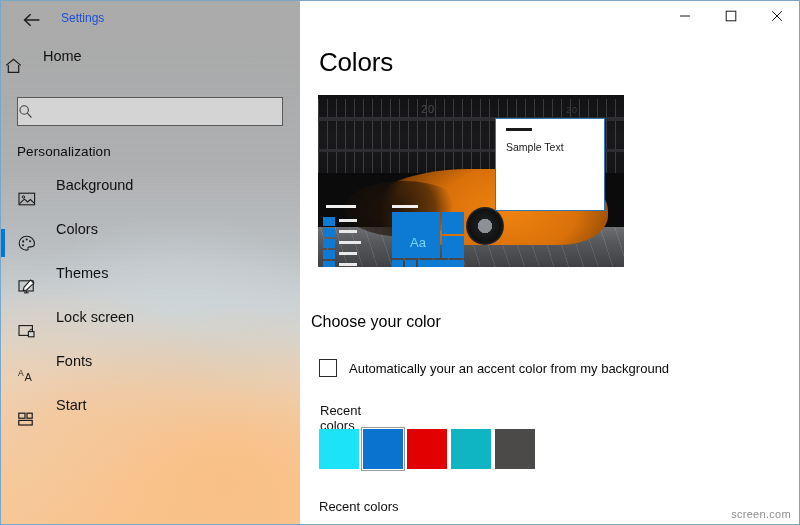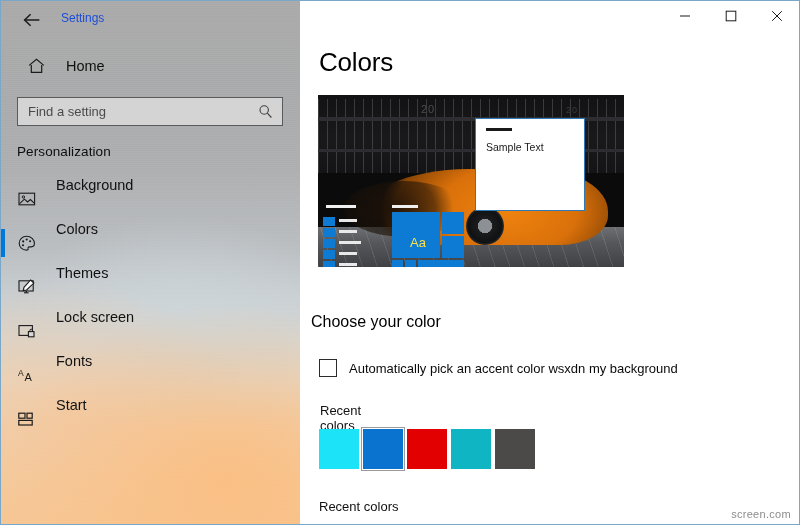--- a/index.html
+++ b/index.html
@@ -65,22 +65,22 @@
     left: 60px; top: 7px;
     font-size: 12px;
     color: #1d4ed8;
     line-height: 20px;
   }
 
   .home-row {
     position: absolute;
     left: 0; top: 47px;
     width: 285px; height: 36px;
-    display: flex; align-items: center;
-    padding-left: 27px;
+    display: flex; 
+    padding-left: 4px;
   }
   .home-icon { width: 22px; display:flex; align-items:center; }
   .home-label {
     font-size: 14.5px;
     color: #111111;
     margin-left: 16px;
   }
 
   .search-box {
     position: absolute;
@@ -222,26 +222,26 @@
   }
   .pv-rail-line {
     position:absolute; width: 18px; height: 3px; background: #e9e9e9;
   }
   .pv-rail-top { position:absolute; left:3px; top:0; width:30px; height:3px; background:#f0f0f0; }
   .pv-tilepanel { position:absolute; left: 69px; top: 0; }
   .pv-tile-top { position:absolute; left: 0; top: 0; width: 26px; height: 3px; background:#f0f0f0; }
   .pv-tile { position:absolute; background: #0d7ad4; }
   .pv-aa {
     position:absolute; left: 18px; top: 30px;
-    color: #fde047; font-size: 13px;
+    color: #7dd3fc; font-size: 13px;
   }
 
   
   .pv-sample {
-    position:absolute; left: 157px; top: 23px;
+    position:absolute; left: 177px; top: 23px;
     width: 110px; height: 93px;
     background: #ffffff;
     border: 1.2px solid #2e79b8;
   }
   .pv-sample-bar {
     position:absolute; left: 10px; top: 9px;
     width: 26px; height: 2.6px; background: #1a1a1a;
   }
   .pv-sample-text {
     position:absolute; left: 10px; top: 22px;
@@ -331,21 +331,20 @@
       <span class="home-icon">
         <svg width="17" height="16" viewBox="0 0 17 16">
           <path d="M1.2 7.4 L8.5 1.4 L15.8 7.4" fill="none" stroke="#1b1b1b" stroke-width="1.2"></path>
           <path d="M3.3 7.0 V14.4 H13.7 V7.0" fill="none" stroke="#1b1b1b" stroke-width="1.2"></path>
         </svg>
       </span>
       <span class="home-label">Home</span>
     </div>
 
     <div class="search-box">
-      <span class="search-text">Find a setting</span>
       <span class="search-icon">
         <svg width="15" height="15" viewBox="0 0 15 15">
           <circle cx="6.2" cy="6.0" r="4.2" fill="none" stroke="#3f3f3f" stroke-width="1.1"></circle>
           <path d="M9.3 9.2 L13.4 13.5" stroke="#3f3f3f" stroke-width="1.1"></path>
         </svg>
       </span>
     </div>
 
     <div class="section-title">Personalization</div>
 
@@ -503,21 +502,21 @@
       <div class="pv-sample">
         <div class="pv-sample-bar"></div>
         <div class="pv-sample-text">Sample Text</div>
       </div>
     </div>
 
     <div class="h-choose">Choose your color</div>
 
     <div class="checkbox-row">
       <span class="checkbox"></span>
-      <span class="checkbox-label">Automatically pick an accent color wsxdn my background</span>
+      <span class="checkbox-label">Automatically your an accent color from my background</span>
     </div>
 
   </div>
 
   <div class="recent-wrap">
     <div class="h-recent">Recent colors</div>
     <div class="swatches">
       <div class="swatch" style="background: rgb(28, 227, 247);"></div>
       <div class="swatch selected" style="background: rgb(10, 114, 207);"></div>
       <div class="swatch" style="background: rgb(227, 0, 0);"></div>

